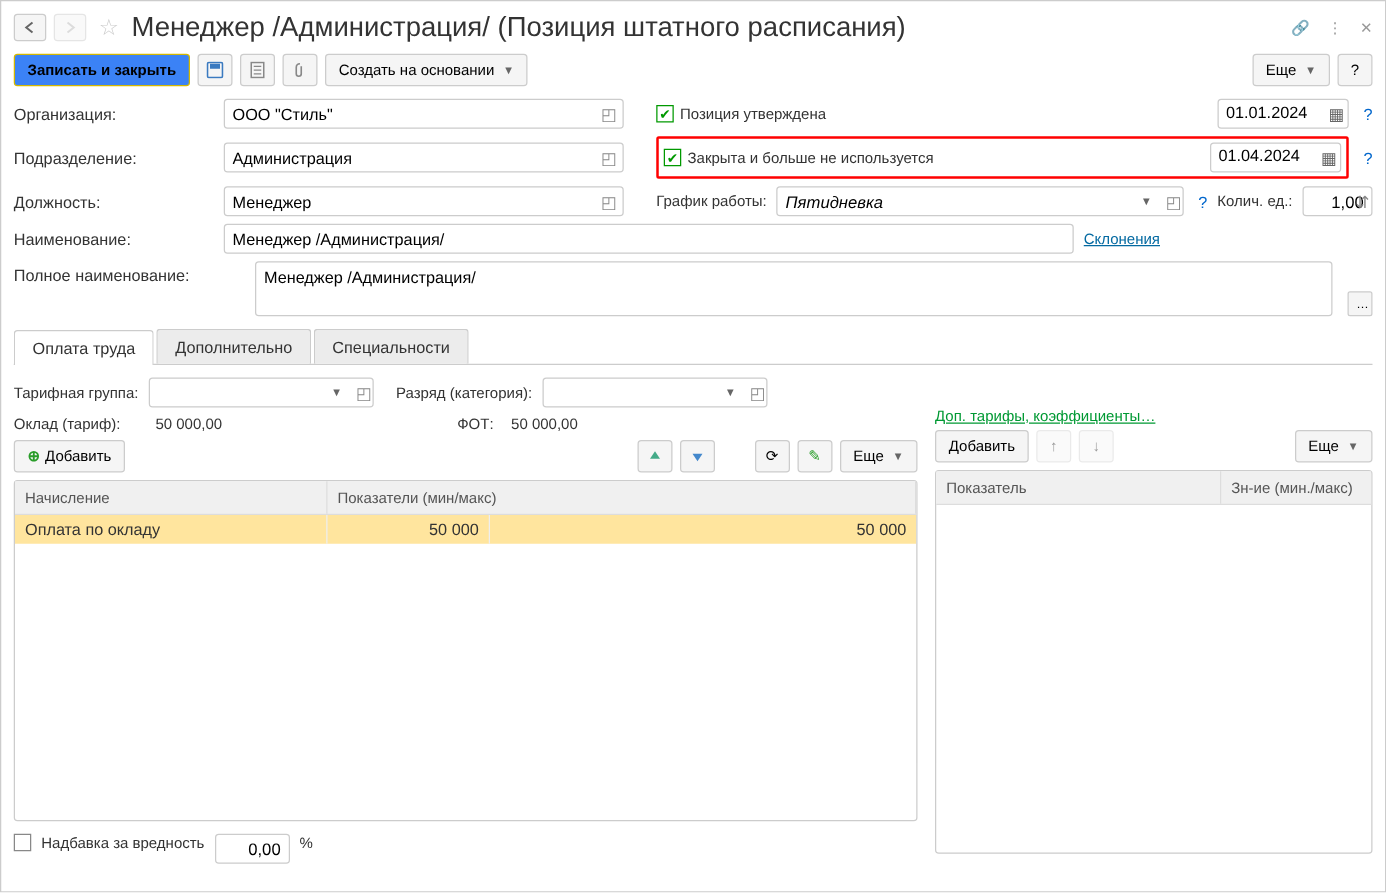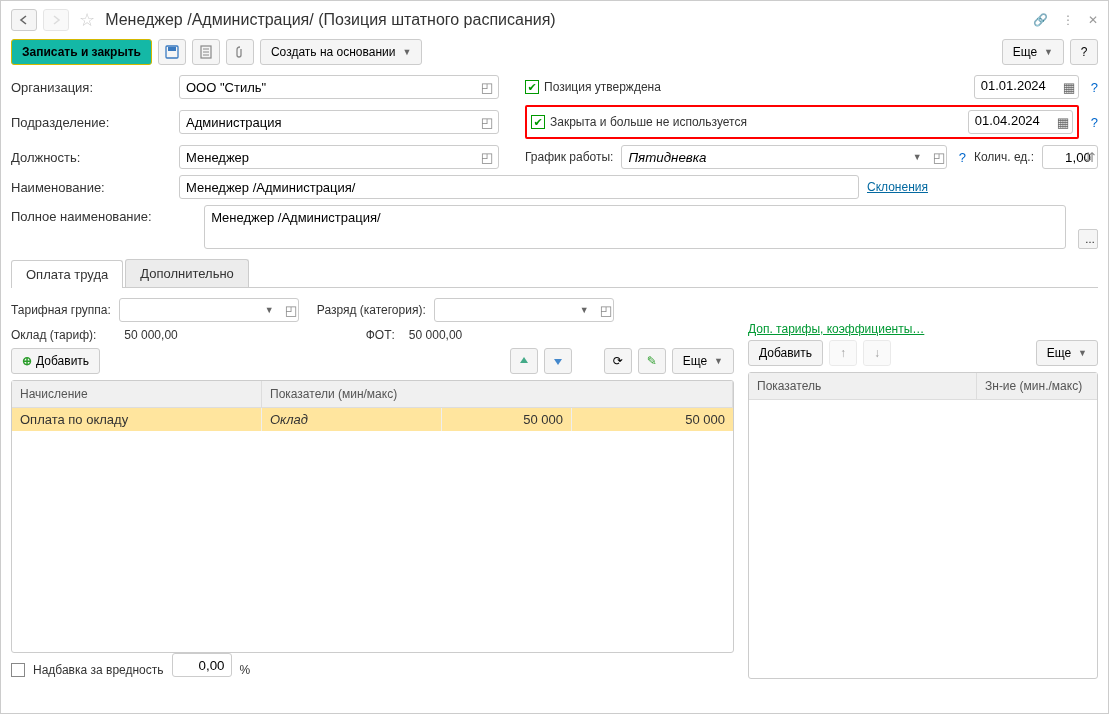--- a/index.html
+++ b/index.html
@@ -2,26 +2,26 @@
 <html><head>
 <meta charset="utf-8">
 <style>
   * { box-sizing: border-box; font-family: Arial, sans-serif; }
   body { margin: 0; padding: 0; background: #fff; font-size: 12px; color: #333; }
   .window { width: 1109px; height: 714px; border: 1px solid #ccc; padding: 8px 10px; position: relative; }
   .titlebar { display: flex; align-items: center; gap: 6px; margin-bottom: 8px; }
   .nav-btn { width: 26px; height: 22px; border: 1px solid #ccc; border-radius: 3px; background: #f5f5f5; display: flex; align-items: center; justify-content: center; cursor: pointer; }
   .nav-btn.disabled { opacity: 0.5; }
   .star-icon { color: #ccc; font-size: 18px; margin: 0 4px; }
-  .title-text { font-size: 16px; font-weight: normal; flex: 1; }
+  .title-text { font-size: 22px; font-weight: normal; flex: 1; }
   .title-icons { display: flex; gap: 14px; align-items: center; color: #999; }
   .title-icons span { cursor: pointer; }
   .toolbar { display: flex; gap: 6px; align-items: center; margin-bottom: 10px; }
   .btn { height: 26px; border: 1px solid #ccc; border-radius: 3px; background: #f5f5f5; padding: 0 10px; display: inline-flex; align-items: center; gap: 4px; cursor: pointer; font-size: 12px; }
-  .btn-yellow { background: #14b8a6; border-color: #d4b800; font-weight: bold; }
+  .btn-yellow { background: #3b82f6; border-color: #d4b800; font-weight: bold; }
   .btn-icon { width: 28px; padding: 0; justify-content: center; }
   .toolbar-spacer { flex: 1; }
   .dropdown-arrow { font-size: 9px; color: #666; margin-left: 3px; }
   .form-row { display: flex; align-items: center; margin-bottom: 6px; gap: 8px; }
   .form-label { width: 160px; font-size: 13px; }
   .form-label-wide { width: 188px; font-size: 13px; }
   .input-wrap { position: relative; display: flex; align-items: center; }
   .text-input { height: 24px; border: 1px solid #ccc; border-radius: 3px; padding: 0 26px 0 6px; font-size: 13px; }
   .input-open-btn { position: absolute; right: 2px; width: 20px; height: 20px; border: none; background: transparent; cursor: pointer; display: flex; align-items: center; justify-content: center; color: #888; }
   .checkbox-wrap { display: flex; align-items: center; gap: 5px; }
@@ -45,21 +45,21 @@
   .small-toolbar { display: flex; gap: 6px; align-items: center; margin-bottom: 6px; }
   .table { border: 1px solid #ccc; border-radius: 3px; }
   .table-head { display: flex; background: #f0f0f0; border-bottom: 1px solid #ddd; }
   .th { padding: 6px 8px; font-size: 12px; color: #555; border-right: 1px solid #ddd; }
   .table-body { height: 244px; overflow: auto; }
   .tr { display: flex; }
   .tr.sel { background: #ffe59e; }
   .td { padding: 4px 8px; font-size: 13px; border-right: 1px solid #eee; }
   .td.italic { font-style: italic; }
   .td.right { text-align: right; }
-  .bottom-row { display: flex; align-items: flex-end; gap: 8px; }
+  .bottom-row { display: flex; align-items: flex-start; gap: 8px; margin-top: 10px; }
   .num-input { width: 60px; height: 24px; border: 1px solid #ccc; border-radius: 3px; text-align: right; padding: 0 6px; }
   .select-wrap { position: relative; display: flex; }
   .sel-input { height: 24px; border: 1px solid #ccc; border-radius: 3px; padding: 0 44px 0 6px; }
   .sel-dd { position: absolute; right: 22px; width: 18px; height: 20px; border: none; background: transparent; cursor: pointer; color: #666; top: 2px; font-size: 9px; }
   .sel-open { position: absolute; right: 2px; width: 18px; height: 20px; border: none; background: transparent; cursor: pointer; color: #888; top: 2px; }
   svg { display: block; }
   .save-disk { color: #3a7ac0; }
   .doc-icon { color: #888; }
   .clip-icon { color: #888; }
   .plus-icon { color: #2a9d2a; font-weight: bold; }
@@ -191,20 +191,21 @@
 
   <div class="form-row" style="align-items:flex-start">
     <span class="form-label-wide" style="padding-top:4px">Полное наименование:</span>
     <textarea class="full-name" style="">Менеджер /Администрация/</textarea>
     <button class="ellipsis-btn">…</button>
   </div>
 
   <div class="tabs">
     <div class="tab active">Оплата труда</div>
     <div class="tab">Дополнительно</div>
+    <div class="tab">Специальности</div>
   </div>
 
   <div class="tab-content">
     <div class="form-row">
       <span>Тарифная группа:</span>
       <div class="select-wrap">
         <input class="sel-input" style="width: 180px;">
         <button class="sel-dd">▼</button>
         <button class="sel-open">◰</button>
       </div>
@@ -253,21 +254,20 @@
             </button>
         </div>
         <div class="table">
           <div class="table-head">
             <div class="th" style="width:250px">Начисление</div>
             <div class="th" style="flex:1">Показатели (мин/макс)</div>
           </div>
           <div class="table-body">
             <div class="tr sel">
               <div class="td" style="width:250px">Оплата по окладу</div>
-              <div class="td italic" style="width:180px">Оклад</div>
               <div class="td right" style="width:130px">50 000</div>
               <div class="td right" style="flex:1;border-right:none">50 000</div>
             </div>
           </div>
         </div>
         <div class="bottom-row">
           <span class="chk"></span>
           <span>Надбавка за вредность</span>
           <input class="num-input" value="0,00" style="">
           <span>%</span>

